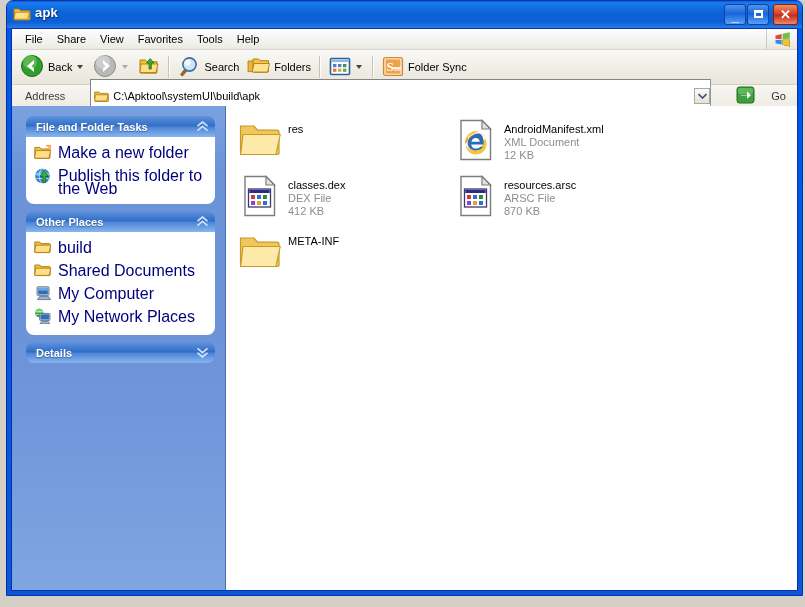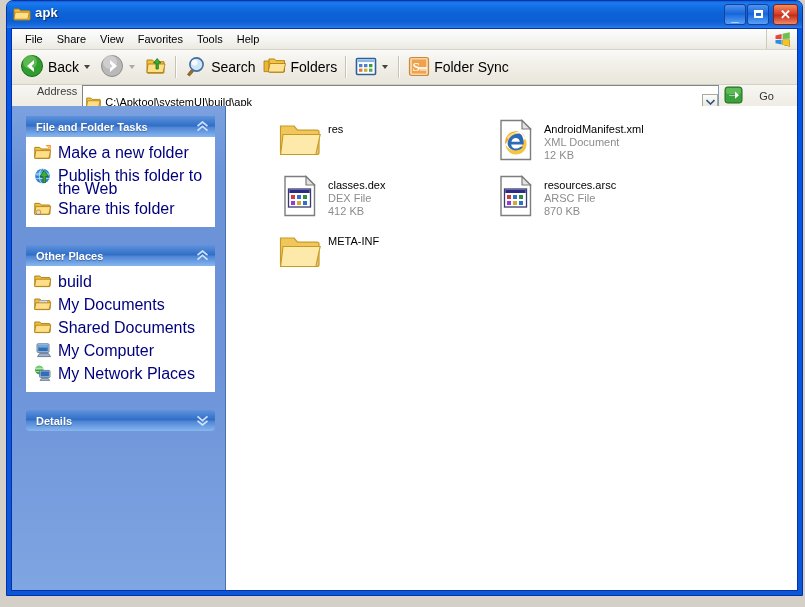--- a/index.html
+++ b/index.html
@@ -113,41 +113,43 @@
     align-items: center;
     padding-left: 4px;
     position: relative;
   }
   .tb-btn {
     display: flex; align-items: center;
     height: 26px;
     padding: 0 4px;
     cursor: default;
   }
-  .tb-label { margin-left: 4px; font-size: 14px; color: #000; }
+  .tb-label { margin-left: 4px; font-size: 11px; color: #000; }
   .tb-sep {
     width: 1px; height: 22px; margin: 0 4px;
     background: #c6c3b6;
     border-right: 1px solid #fdfdfd;
   }
   .tb-arrow {
     width: 0; height: 0; margin-left: 5px; margin-right: 2px;
     border-left: 3px solid transparent;
     border-right: 3px solid transparent;
     border-top: 4px solid #444;
   }
   .tb-arrow.dim { border-top-color: #aaa; }
 
   
   #addressbar {
     height: 22px;
     background: linear-gradient(to bottom,#f7f6f2,#eeece3);
     border-bottom: 1px solid #c9c5b6;
     display: flex;
-    padding: 0 19px;
+    align-items: center;
+    padding: 0 7px;
+    gap: 20px;
   }
   #address-label { font-size: 11px; color: #3b3b3b; padding: 0 5px 0 6px; }
   #address-field {
     flex: 1;
     height: 34px;
     background: #fff;
     border: 1px solid #7f9db9;
     border-top-color:#848484;
     border-left-color:#848484;
     display: flex; align-items: center;
@@ -178,22 +180,22 @@
   #sidebar {
     width: 214px;
     background: linear-gradient(to bottom, #7ba1df 0%, #6b93d8 14%, #6d93d9 55%, #7fa5e2 100%);
     border-right: 1px solid #4a6fb5;
     padding: 10px 0 0 0;
     box-sizing: border-box;
     position: relative;
     overflow: hidden;
   }
   .panel {
-    margin: 0 10px 18px 14px;
-    border-radius: 0;
+    margin: 0 10px 7px 14px;
+    border-radius: 8px;
     overflow: hidden;
     box-shadow: 0 0 0 0 transparent;
   }
   .panel-header {
     height: 21px;
     background: linear-gradient(to right, #4f85d8 0%, #83b2ec 58%, #6ea3e6 100%);
     background: linear-gradient(to bottom, #5f93dd 0%, #2f6dc6 48%, #4b83d4 52%, #87b6ef 100%);
     display: flex; align-items: center;
     padding: 0 6px 0 10px;
     position: relative;
@@ -235,21 +237,20 @@
 
   
   #filelist {
     flex: 1;
     background: #ffffff;
     position: relative;
     padding: 10px 0 0 6px;
     display: flex;
     flex-wrap: wrap;
     align-content: flex-start;
-    margin-left: 40px;
   }
   .fitem {
     width: 216px;
     height: 56px;
     display: flex;
     align-items: flex-start;
     padding: 2px 0 0 6px;
     box-sizing: border-box;
     cursor: default;
   }
@@ -466,31 +467,20 @@
                 <svg width="18" height="17" viewBox="0 0 18 17">
                   <circle cx="8.5" cy="9" r="7.3" fill="#2e7fd0"></circle>
                   <path d="M1.4 9 a7.3 7.3 0 0 1 14.2 0 Z" fill="#53a9e8"></path>
                   <ellipse cx="8.5" cy="9" rx="3.2" ry="7.3" fill="none" stroke="#bfe0f7" stroke-width=".9"></ellipse>
                   <path d="M1.5 7 H15.5 M2.2 11.6 H14.8" stroke="#bfe0f7" stroke-width=".9"></path>
                   <path d="M9 15.6 L9 9.5 L6.1 9.5 L10.2 3.4 L14.3 9.5 L11.4 9.5 L11.4 15.6 Z" fill="#3cb034" stroke="#1d6e19" stroke-width=".9"></path>
                 </svg>
               </span>
               <span class="pl-text">Publish this folder to the Web</span>
             </div>
-            <div class="plink">
-              <span class="pl-icon">
-                <svg width="18" height="17" viewBox="0 0 18 17">
-                  <path d="M0.8 3.4 h5 l1.4 1.6 H15 a1 1 0 0 1 1 1 V13.4 a1 1 0 0 1 -1 1 H1.8 a1 1 0 0 1 -1 -1 Z" fill="#f3c03a" stroke="#a8780f" stroke-width=".9"></path>
-                  <path d="M1.8 6.6 H16.6 L14.9 14.2 H0.6 Z" fill="#ffdf86" stroke="#a8780f" stroke-width=".8"></path>
-                  <circle cx="4.4" cy="12.3" r="2.4" fill="#f0d9b0" stroke="#a37a3d" stroke-width=".7"></circle>
-                  <path d="M2.6 14.4 a2.5 2 0 0 1 3.6 0" fill="#2f7fd6"></path>
-                </svg>
-              </span>
-              <span class="pl-text">Share this folder</span>
-            </div>
           </div>
         </div>
 
         <div class="panel">
           <div class="panel-header">
             <span class="panel-title">Other Places</span>
             <span class="panel-chev">
               <svg width="13" height="11" viewBox="0 0 13 11">
                 <path d="M1.5 5.2 L6.5 1 L11.5 5.2" fill="none" stroke="#cfe2fb" stroke-width="1.7"></path>
                 <path d="M1.5 9.6 L6.5 5.4 L11.5 9.6" fill="none" stroke="#cfe2fb" stroke-width="1.7"></path>
@@ -499,31 +489,20 @@
           </div>
           <div class="panel-body">
             <div class="plink">
               <span class="pl-icon">
                 <svg width="18" height="16" viewBox="0 0 18 16">
                   <path d="M0.8 3 h5 l1.4 1.6 H15.2 a1 1 0 0 1 1 1 V12.6 a1 1 0 0 1 -1 1 H1.8 a1 1 0 0 1 -1 -1 Z" fill="#f3c03a" stroke="#a8780f" stroke-width=".9"></path>
                   <path d="M1.8 6.2 H16.8 L15.1 13.4 H0.6 Z" fill="#ffdf86" stroke="#a8780f" stroke-width=".8"></path>
                 </svg>
               </span>
               <span class="pl-text">build</span>
-            </div>
-            <div class="plink">
-              <span class="pl-icon">
-                <svg width="18" height="16" viewBox="0 0 18 16">
-                  <path d="M0.8 3 h5 l1.4 1.6 H15.2 a1 1 0 0 1 1 1 V12.6 a1 1 0 0 1 -1 1 H1.8 a1 1 0 0 1 -1 -1 Z" fill="#f3c03a" stroke="#a8780f" stroke-width=".9"></path>
-                  <rect x="5" y="4.4" width="8.2" height="8" fill="#ffffff" stroke="#9a9a9a" stroke-width=".8"></rect>
-                  <path d="M6.1 6 H12.1 M6.1 7.6 H12.1 M6.1 9.2 H10.4" stroke="#8ea7c4" stroke-width=".8"></path>
-                  <path d="M1.8 6.8 H16.8 L15.1 13.4 H0.6 Z" fill="#ffdf86" opacity=".95" stroke="#a8780f" stroke-width=".8"></path>
-                </svg>
-              </span>
-              <span class="pl-text">My Documents</span>
             </div>
             <div class="plink">
               <span class="pl-icon">
                 <svg width="18" height="16" viewBox="0 0 18 16">
                   <path d="M0.8 3 h5 l1.4 1.6 H15.2 a1 1 0 0 1 1 1 V12.6 a1 1 0 0 1 -1 1 H1.8 a1 1 0 0 1 -1 -1 Z" fill="#f3c03a" stroke="#a8780f" stroke-width=".9"></path>
                   <path d="M1.8 6.2 H16.8 L15.1 13.4 H0.6 Z" fill="#ffdf86" stroke="#a8780f" stroke-width=".8"></path>
                 </svg>
               </span>
               <span class="pl-text">Shared Documents</span>
             </div>

